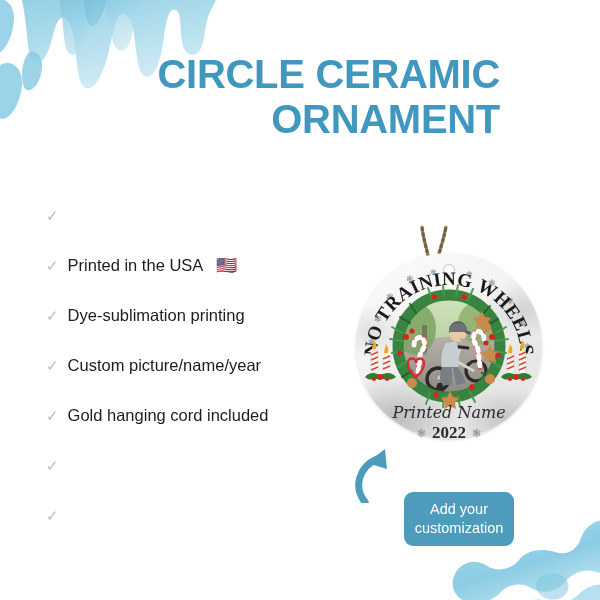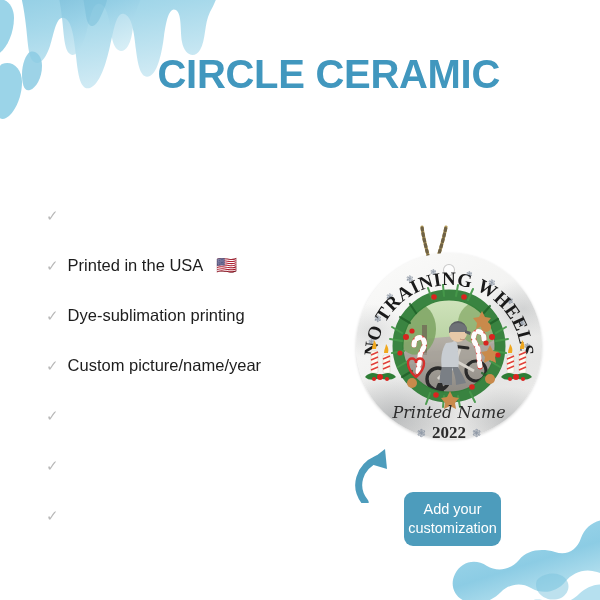--- a/index.html
+++ b/index.html
@@ -109,21 +109,21 @@
     font-family:"Liberation Serif", serif;
     font-weight:bold; font-size:17px; color:#2b2b2b;
   }
   #year-row .sf { color:#8e98a6; font-size:11px; line-height:1; }
 
   
   #arrow { position:absolute; left:355px; top:447px; width:46px; height:56px; }
   #cta {
     position:absolute;
     left:404px; top:492px;
-    width:97px; padding:8px 4px 9px;
+    width:110px; padding:8px 4px 9px;
     background:#4d9cbc;
     color:#ffffff;
     border:none;
     border-radius:9px;
     font-family:"Liberation Sans", sans-serif;
     font-size:14.5px;
     line-height:1.28;
     text-align:center;
     cursor:pointer;
   }
@@ -147,20 +147,21 @@
   <path fill="url(#wcg1)" d="M18,0 H236 C238,26 232,44 224,58 C218,70 220,86 214,96 C208,106 198,100 196,88 C194,76 196,60 190,56 C183,52 180,68 178,82 C176,98 172,118 164,122 C155,126 152,112 150,96 C148,78 146,62 138,60 C130,58 128,76 124,92 C120,110 114,130 104,134 C94,137 92,120 90,102 C88,84 86,66 78,64 C70,62 68,80 64,92 C60,104 54,112 48,108 C42,104 42,88 40,72 C38,54 34,30 26,22 C22,17 19,9 18,0 Z"></path>
   <path fill="url(#wcg2)" opacity=".72" d="M52,0 H160 C162,20 158,38 152,52 C146,66 148,82 142,92 C136,102 128,96 126,84 C124,70 122,52 114,50 C106,48 104,66 100,80 C96,94 90,104 84,100 C78,96 78,80 76,64 C74,46 70,24 62,14 C57,8 53,4 52,0 Z"></path>
   <path fill="#6fb9d6" opacity=".42" d="M96,6 C106,2 118,6 122,20 C126,36 120,52 114,64 C108,76 102,74 100,62 C98,46 94,30 92,20 C90,12 92,8 96,6 Z"></path>
   <path fill="#9bd4e8" d="M8,46 C18,42 28,50 28,64 C28,80 20,96 12,100 C4,104 0,94 0,80 C0,64 2,50 8,46 Z"></path>
   <path fill="#9bd4e8" d="M16,110 C26,106 36,114 36,128 C36,144 28,160 20,164 C12,168 8,158 8,144 C8,128 10,114 16,110 Z"></path>
   <path fill="#8ccbe3" opacity=".85" d="M44,98 C50,96 56,102 56,112 C56,124 50,134 44,136 C38,138 36,130 36,120 C36,110 40,100 44,98 Z"></path>
 </svg>
 
 <h1 id="title">
   <span>CIRCLE CERAMIC</span><br>
+  <span>ORNAMENT</span>
 </h1>
 
 <ul id="features">
   <li>
     <span class="tick">✓</span>
     <span class="flag"></span>
   </li>
   <li>
     <span class="tick">✓</span>
     <span>Printed in the USA</span>
@@ -171,20 +172,21 @@
     <span>Dye-sublimation printing</span>
     <span class="flag"></span>
   </li>
   <li>
     <span class="tick">✓</span>
     <span>Custom picture/name/year</span>
     <span class="flag"></span>
   </li>
   <li>
     <span class="tick">✓</span>
+    <span>Gold hanging cord included</span>
     <span class="flag"></span>
   </li>
   <li>
     <span class="tick">✓</span>
     <span class="flag"></span>
   </li>
   <li>
     <span class="tick">✓</span>
     <span class="flag"></span>
   </li>

